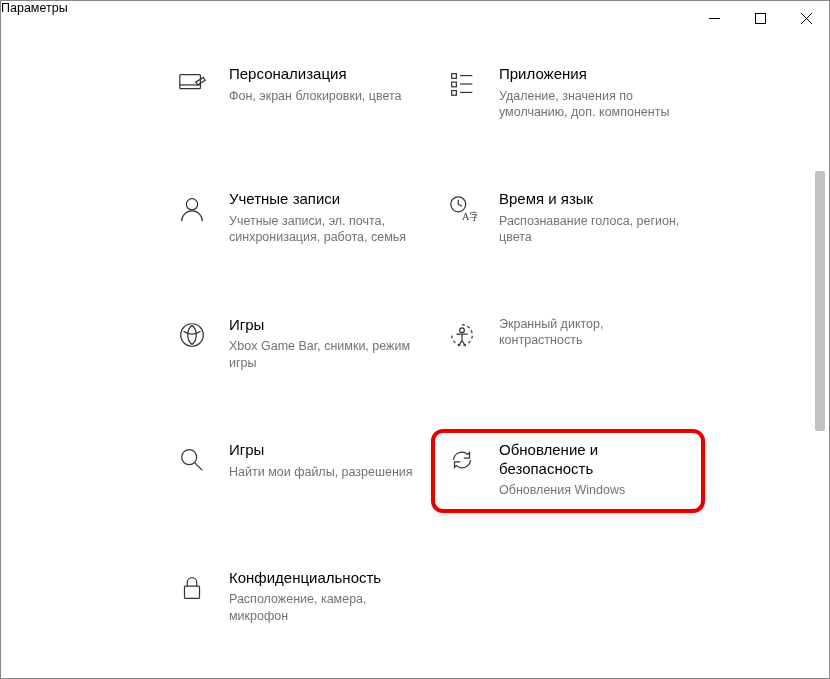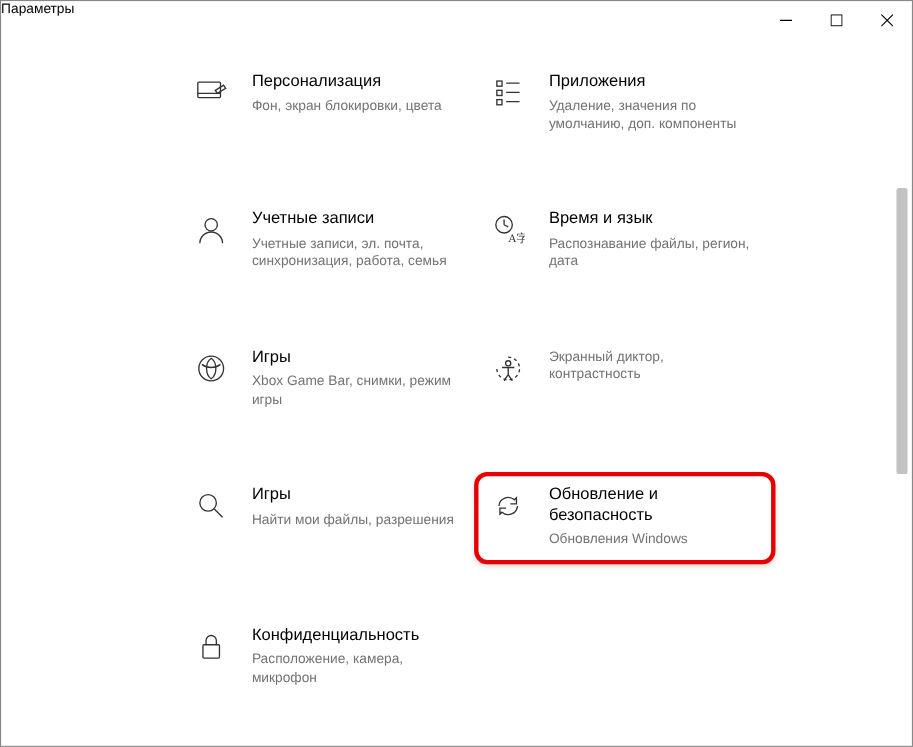--- a/index.html
+++ b/index.html
@@ -172,21 +172,21 @@
       <span class="icon">
         <svg viewBox="0 0 32 32">
             <circle cx="12" cy="11" r="8"></circle>
             <line x1="12" y1="6" x2="12" y2="11"></line>
             <line x1="12" y1="11" x2="16" y2="13"></line>
             <text x="16" y="28" font-size="11" fill="#333" stroke="none" font-family="Segoe UI">A字</text>
           </svg>
       </span>
       <div class="tile-body">
         <div class="tile-title">Время и язык</div>
-        <div class="tile-desc">Распознавание файлы, регион, дата</div>
+        <div class="tile-desc">Распознавание голоса, регион, цвета</div>
       </div>
     </div>
 
     <div class="tile">
       <span class="icon">
         <svg viewBox="0 0 32 32">
             <circle cx="16" cy="16" r="12"></circle>
             <path d="M16 6 C 22 10 22 22 16 26 C 10 22 10 10 16 6 Z"></path>
             <path d="M7 12 C 12 16 20 16 25 12"></path>
           </svg>

